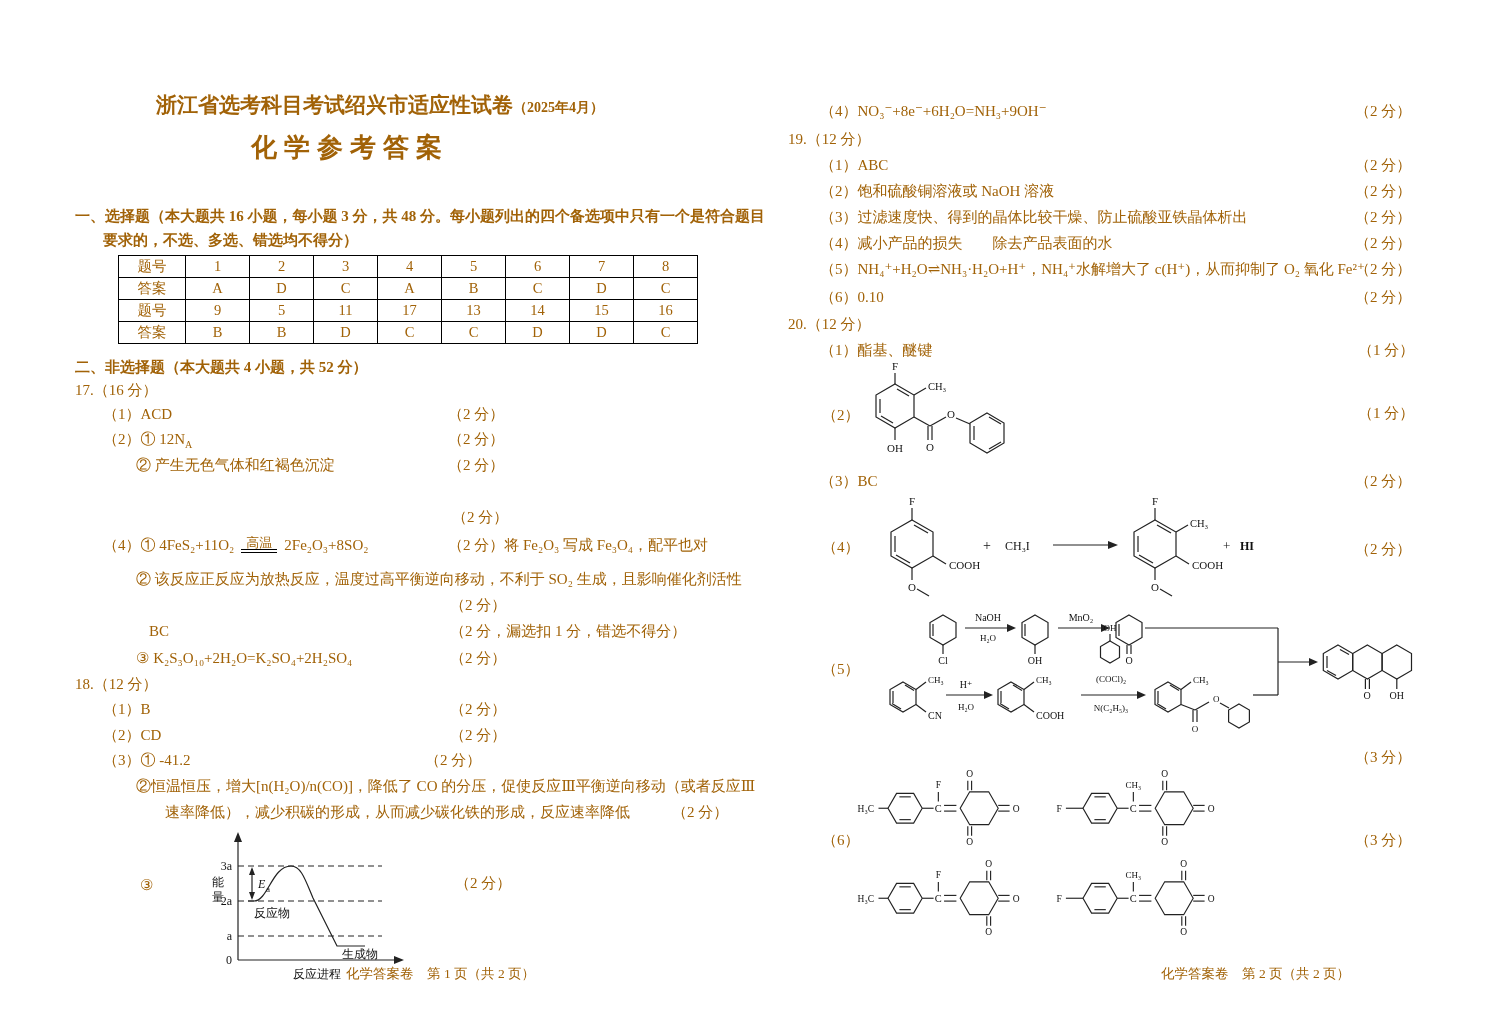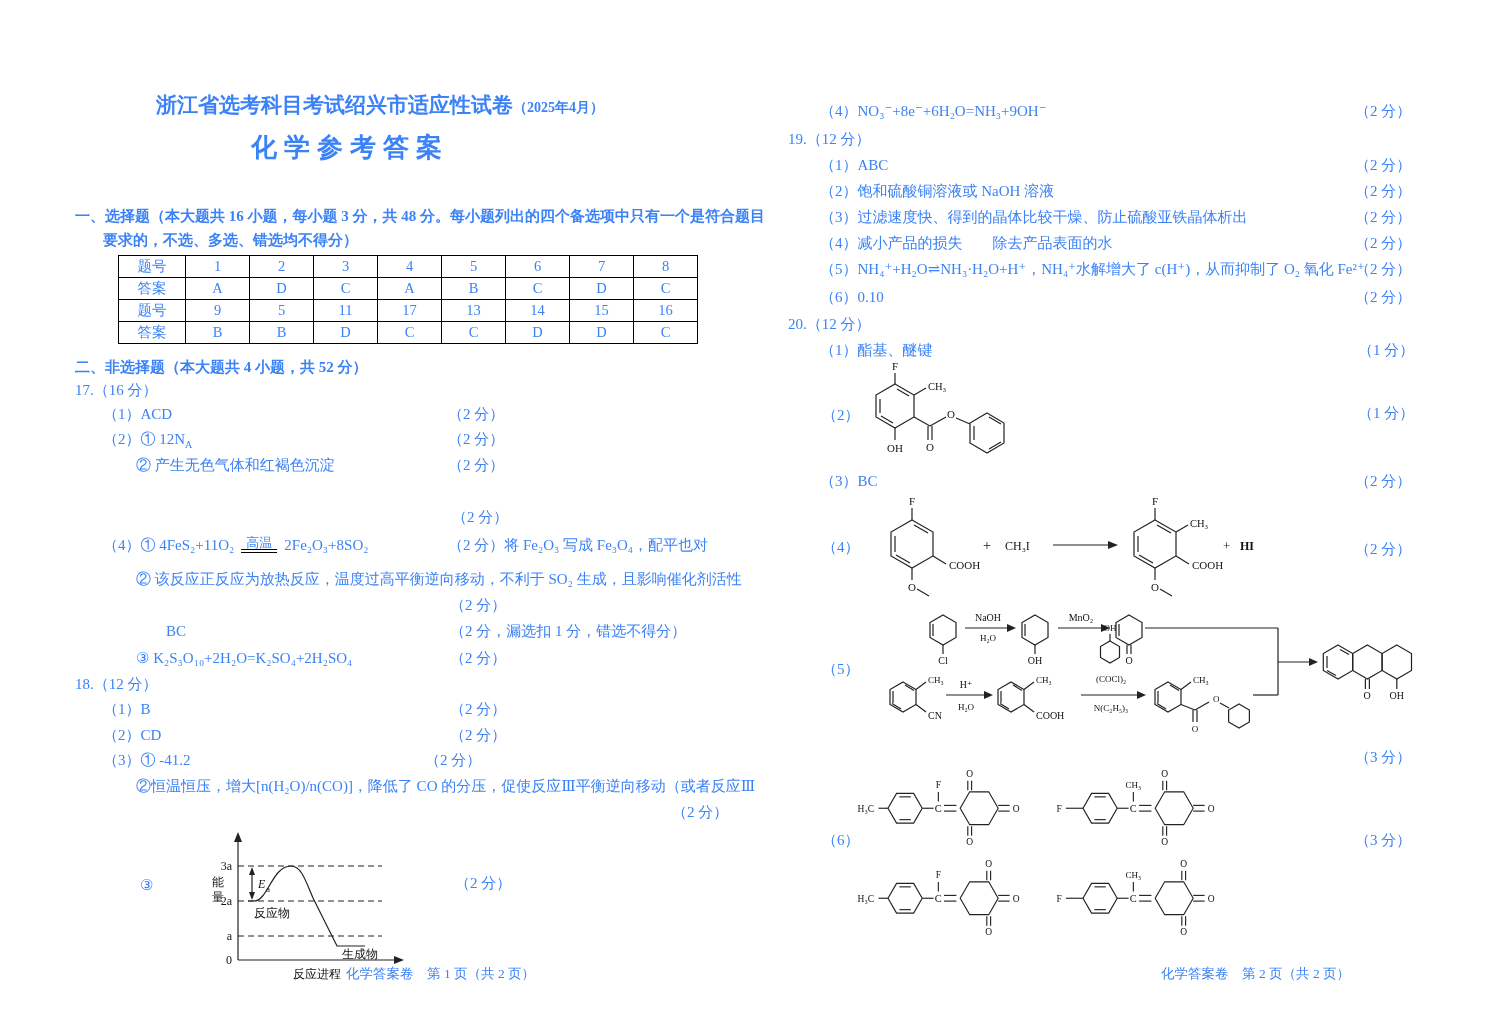--- a/index.html
+++ b/index.html
@@ -1,17 +1,17 @@
 <!DOCTYPE html>
 <html><head>
 <meta charset="utf-8">
 <style>
   html,body{margin:0;padding:0;background:#fff;}
   #page{position:relative;width:1489px;height:1032px;background:#ffffff;overflow:hidden;
-        font-family:"Liberation Serif","DejaVu Serif",serif;color:#3b82f6;}
+        font-family:"Liberation Serif","DejaVu Serif",serif;color:#a16207;}
   .row{position:absolute;white-space:nowrap;font-size:15px;line-height:1.25;}
   .hei{font-weight:bold;}
   .title{font-size:21px;font-weight:bold;width:100%;text-align:center;}
   .title small{font-size:14px;font-weight:bold;}
   .subtitle{font-size:26px;font-weight:bold;letter-spacing:7px;width:100%;text-align:center;}
   .footer{font-size:13.5px;text-align:right;}
   table.ans{position:absolute;border-collapse:collapse;table-layout:fixed;}
   table.ans td{border:1px solid #000;height:21px;text-align:center;font-size:14.5px;padding:0;}
   table.ans{border:1.5px solid #000;}
   .cond{display:inline-block;border-bottom:4px double #000;padding:0 5px 0;margin:0 7px;
@@ -92,33 +92,34 @@
   <div class="row" style="left:448px;top:430px">（2 分）</div>
   <div class="row" style="left:136px;top:456px">② 产生无色气体和红褐色沉淀</div>
   <div class="row" style="left:448px;top:456px">（2 分）</div>
   <div class="row" style="left:452px;top:508px">（2 分）</div>
   <div class="row" style="left:103px;top:536px">
     <span>（4）① 4FeS₂+11O₂</span><span class="cond"><span>高温</span></span><span>2Fe₂O₃+8SO₂</span>
   </div>
   <div class="row" style="left:448px;top:536px">（2 分）将 Fe₂O₃ 写成 Fe₃O₄，配平也对</div>
   <div class="row" style="left:136px;top:570px">② 该反应正反应为放热反应，温度过高平衡逆向移动，不利于 SO₂ 生成，且影响催化剂活性</div>
   <div class="row" style="left:450px;top:596px">（2 分）</div>
-  <div class="row" style="left:166px;top:622px">BC</div>
+  <div class="row" style="left:149px;top:622px">BC</div>
   <div class="row" style="left:450px;top:622px">（2 分，漏选扣 1 分，错选不得分）</div>
   <div class="row" style="left:136px;top:649px">③ K₂S₃O₁₀+2H₂O=K₂SO₄+2H₂SO₄</div>
   <div class="row" style="left:450px;top:649px">（2 分）</div>
 
   <div class="row" style="left:75px;top:675px">18.（12 分）</div>
   <div class="row" style="left:103px;top:700px">（1）B</div>
   <div class="row" style="left:450px;top:700px">（2 分）</div>
   <div class="row" style="left:103px;top:726px">（2）CD</div>
   <div class="row" style="left:450px;top:726px">（2 分）</div>
   <div class="row" style="left:103px;top:751px">（3）① -41.2</div>
   <div class="row" style="left:425px;top:751px">（2 分）</div>
   <div class="row" style="left:136px;top:777px">②恒温恒压，增大[n(H₂O)/n(CO)]，降低了 CO 的分压，促使反应Ⅲ平衡逆向移动（或者反应Ⅲ</div>
+  <div class="row" style="left:165px;top:803px">速率降低），减少积碳的形成，从而减少碳化铁的形成，反应速率降低</div>
   <div class="row" style="left:672px;top:803px">（2 分）</div>
   <div class="row" style="left:140px;top:876px">③</div>
   <div class="row" style="left:455px;top:874px">（2 分）</div>
 
   <svg style="left:190px;top:828px" width="240" height="160" viewBox="0 0 240 160">
     <line x1="48" y1="12" x2="48" y2="132"></line>
     <polygon class="ah" points="44,14 48,4 52,14"></polygon>
     <line x1="48" y1="132" x2="206" y2="132"></line>
     <polygon class="ah" points="204,128 214,132 204,136"></polygon>
     <line class="dash" x1="48" y1="38" x2="192" y2="38"></line>

